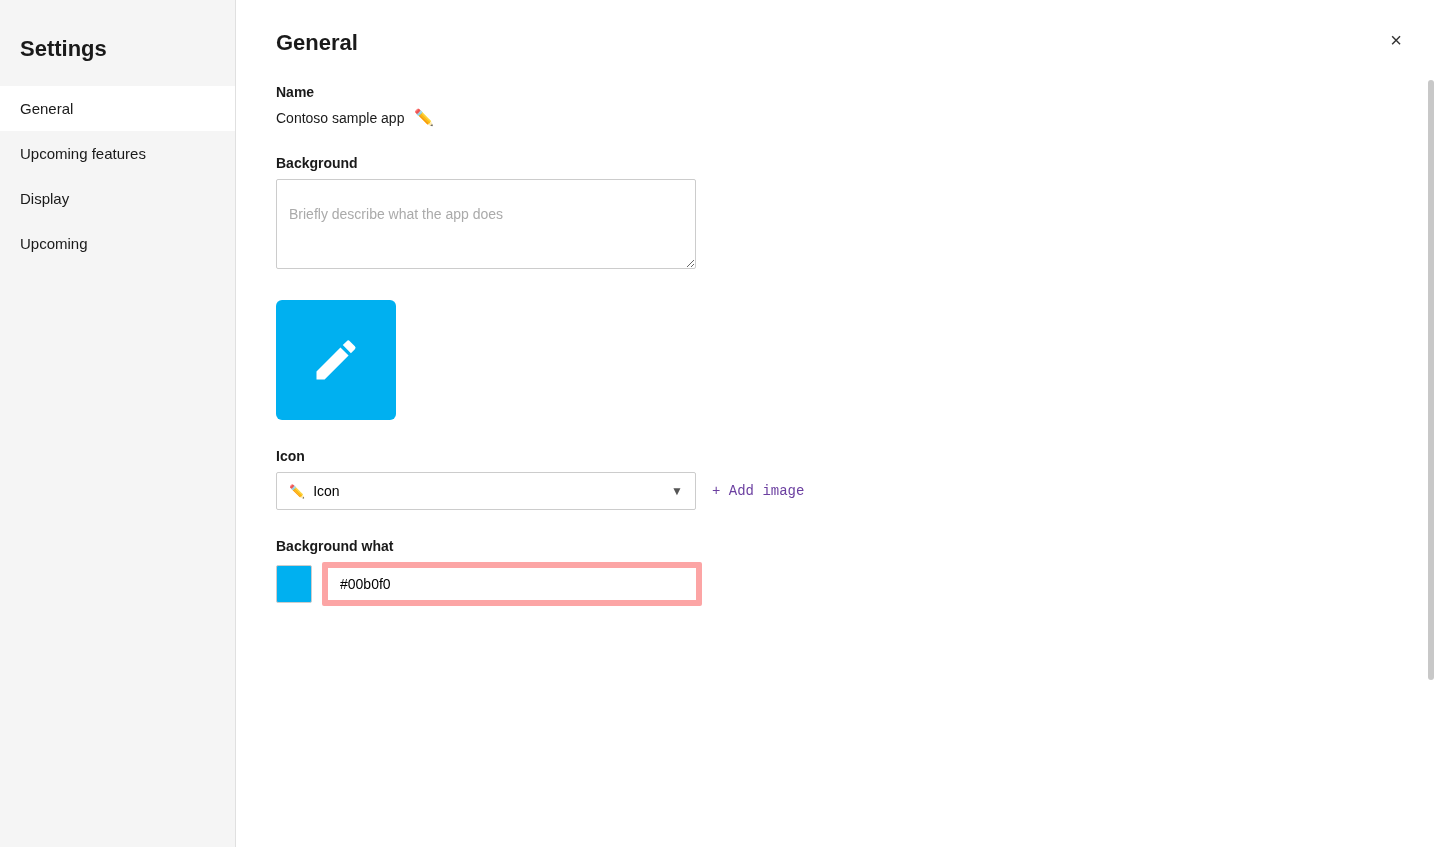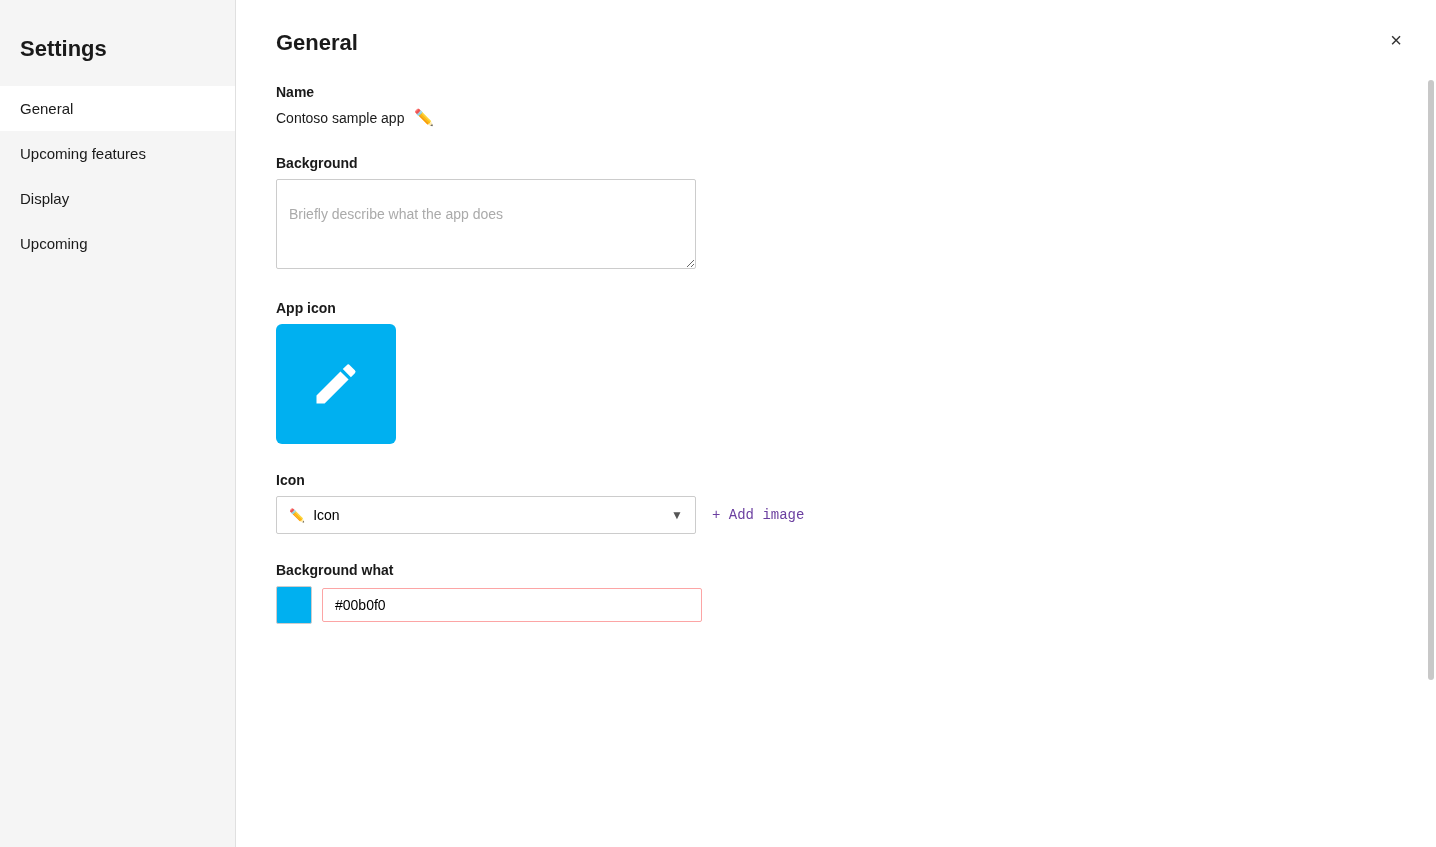--- a/index.html
+++ b/index.html
@@ -207,21 +207,21 @@
       background: #00b0f0;
     }
 
     .color-swatch.white {
       background: #ffffff;
     }
 
     .color-input {
       width: 380px;
       height: 24px;
-      border: 1px solid #fca5a5;
+      border: 6px solid #fca5a5;
       border-radius: 2px;
       padding: 16px 12px;
       font-size: 14px;
       font-family: inherit;
       outline: none;
     }
 
     
     .scrollbar-track {
       position: absolute;
@@ -289,21 +289,20 @@
         <span class="edit-icon" title="Edit">✏️</span>
       </div>
     </div>
 
     <div class="section-block">
       <div class="section-label">Background</div>
       <textarea class="description-textarea" placeholder="Briefly describe what the app does" style=""></textarea>
     </div>
 
     <div class="section-block">
-      <div class="section-label">App icon</div>
       <div class="app-icon-preview">
         <svg viewBox="0 0 24 24" fill="none" xmlns="http://www.w3.org/2000/svg">
           <path d="M3 17.25V21h3.75L17.81 9.94l-3.75-3.75L3 17.25zM20.71 7.04a1 1 0 0 0 0-1.41l-2.34-2.34a1 1 0 0 0-1.41 0l-1.83 1.83 3.75 3.75 1.83-1.83z" fill="white"></path>
         </svg>
       </div>
     </div>
 
     <div class="section-block">
       <div class="section-label">Icon</div>
       <div class="icon-dropdown-row">

